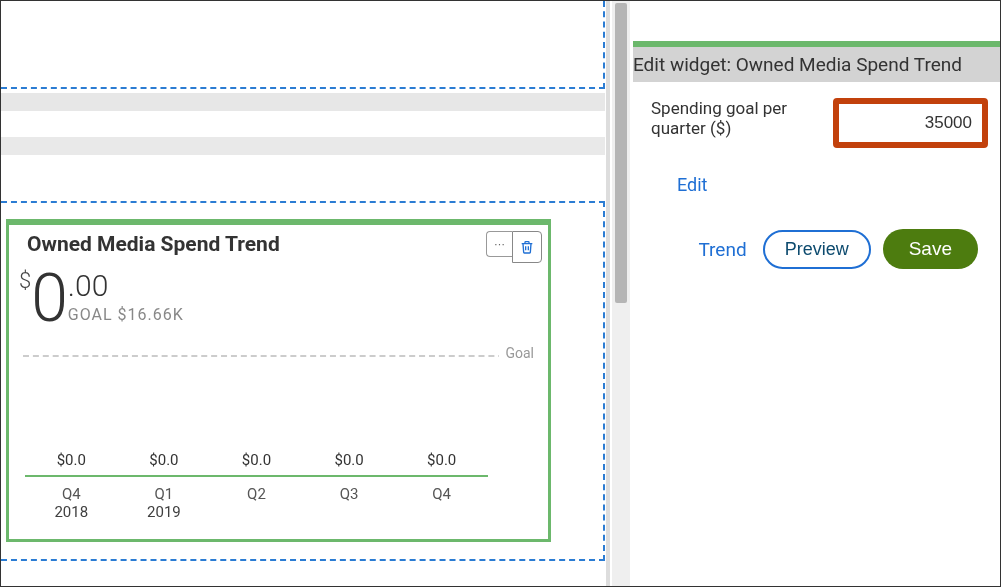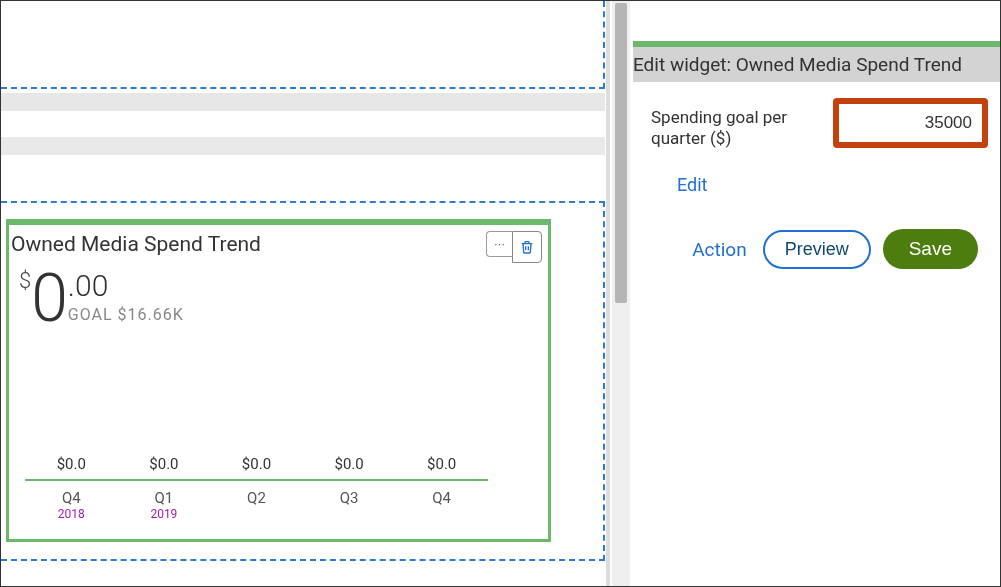--- a/index.html
+++ b/index.html
@@ -57,22 +57,22 @@
       left: 5px; top: 218px;
       width: 545px;
       height: 323px;
       background: #fff;
       border: 3px solid #6cb86c;
       border-top-width: 6px;
     }
     .widget-title {
       font-size: 21px;
       color: #333;
-      padding: 7px 2px 2px;
-      font-weight: 400;
+      padding: 7px 18px 2px;
+      font-weight: 700;
     }
     .widget-toolbar {
       position: absolute;
       right: 6px; top: 6px;
       display: flex;
       gap: 4px;
     }
     .toolbar-btn {
       width: 26px; height: 26px;
       border: 1px solid #999;
@@ -155,21 +155,21 @@
     .vals-row, .cats-row, .years-row {
       display: flex;
     }
     .vals-row div, .cats-row div, .years-row div {
       flex: 1;
       text-align: center;
     }
     .vals-row { font-size: 15px; color: #333; margin-bottom: 6px;}
     .axis-line { height: 2px; background: #6cb86c; margin: 2px 0 8px; }
     .cats-row { font-size: 15px; color: #555; margin-bottom: 0px;}
-    .years-row { font-size: 12px; color: #a21caf;}
+    .years-row { font-size: 15px; color: #404040;}
 
     .divider {
       position: absolute;
       left: 605px; top: 0;
       width: 4px; height: 587px;
       background: #ddd;
     }
     .scrollbar {
       position: absolute;
       left: 611px; top: 0;
@@ -199,21 +199,21 @@
       margin-top: 20px;
     }
     .panel-header {
       background: #d3d3d3;
       font-size: 19px;
       color: #333;
       padding: 6px 0;
     }
     .form-row {
       display: flex;
-      align-items: flex-end;
+      align-items: flex-start;
       padding: 16px 12px 6px 18px;
       gap: 2px;
     }
     .form-label {
       font-size: 17px;
       color: #333;
       width: 180px;
       line-height: 1.2;
     }
     .form-input {
@@ -294,20 +294,24 @@
 
     <div class="big-number">
       <span class="dollar">$</span>
       <span class="zero-big">0</span>
       <div class="cents-goal">
         <div class="cents">.00</div>
         <div class="goal-text">GOAL $16.66K</div>
       </div>
     </div>
 
+    <div class="goal-line-row">
+      <div class="goal-line"></div>
+      <div class="goal-label">Goal</div>
+    </div>
 
     <div class="chart-area">
       <div class="vals-row">
         <div>$0.0</div>
         <div>$0.0</div>
         <div>$0.0</div>
         <div>$0.0</div>
         <div>$0.0</div>
       </div>
       <div class="axis-line"></div>
@@ -342,17 +346,17 @@
   <div class="form-row">
     <div class="form-label">Spending goal per quarter ($)</div>
     <input class="form-input" value="35000" style="">
   </div>
 
   <div class="form-row2">
     <span class="link">Edit</span>
   </div>
 
   <div class="actions">
-    <span class="cancel-link">Action</span>
+    <span class="cancel-link">Trend</span>
     <button class="btn-outline">Preview</button>
     <button class="btn-primary">Save</button>
   </div>
 </div>
 
 </body></html>

